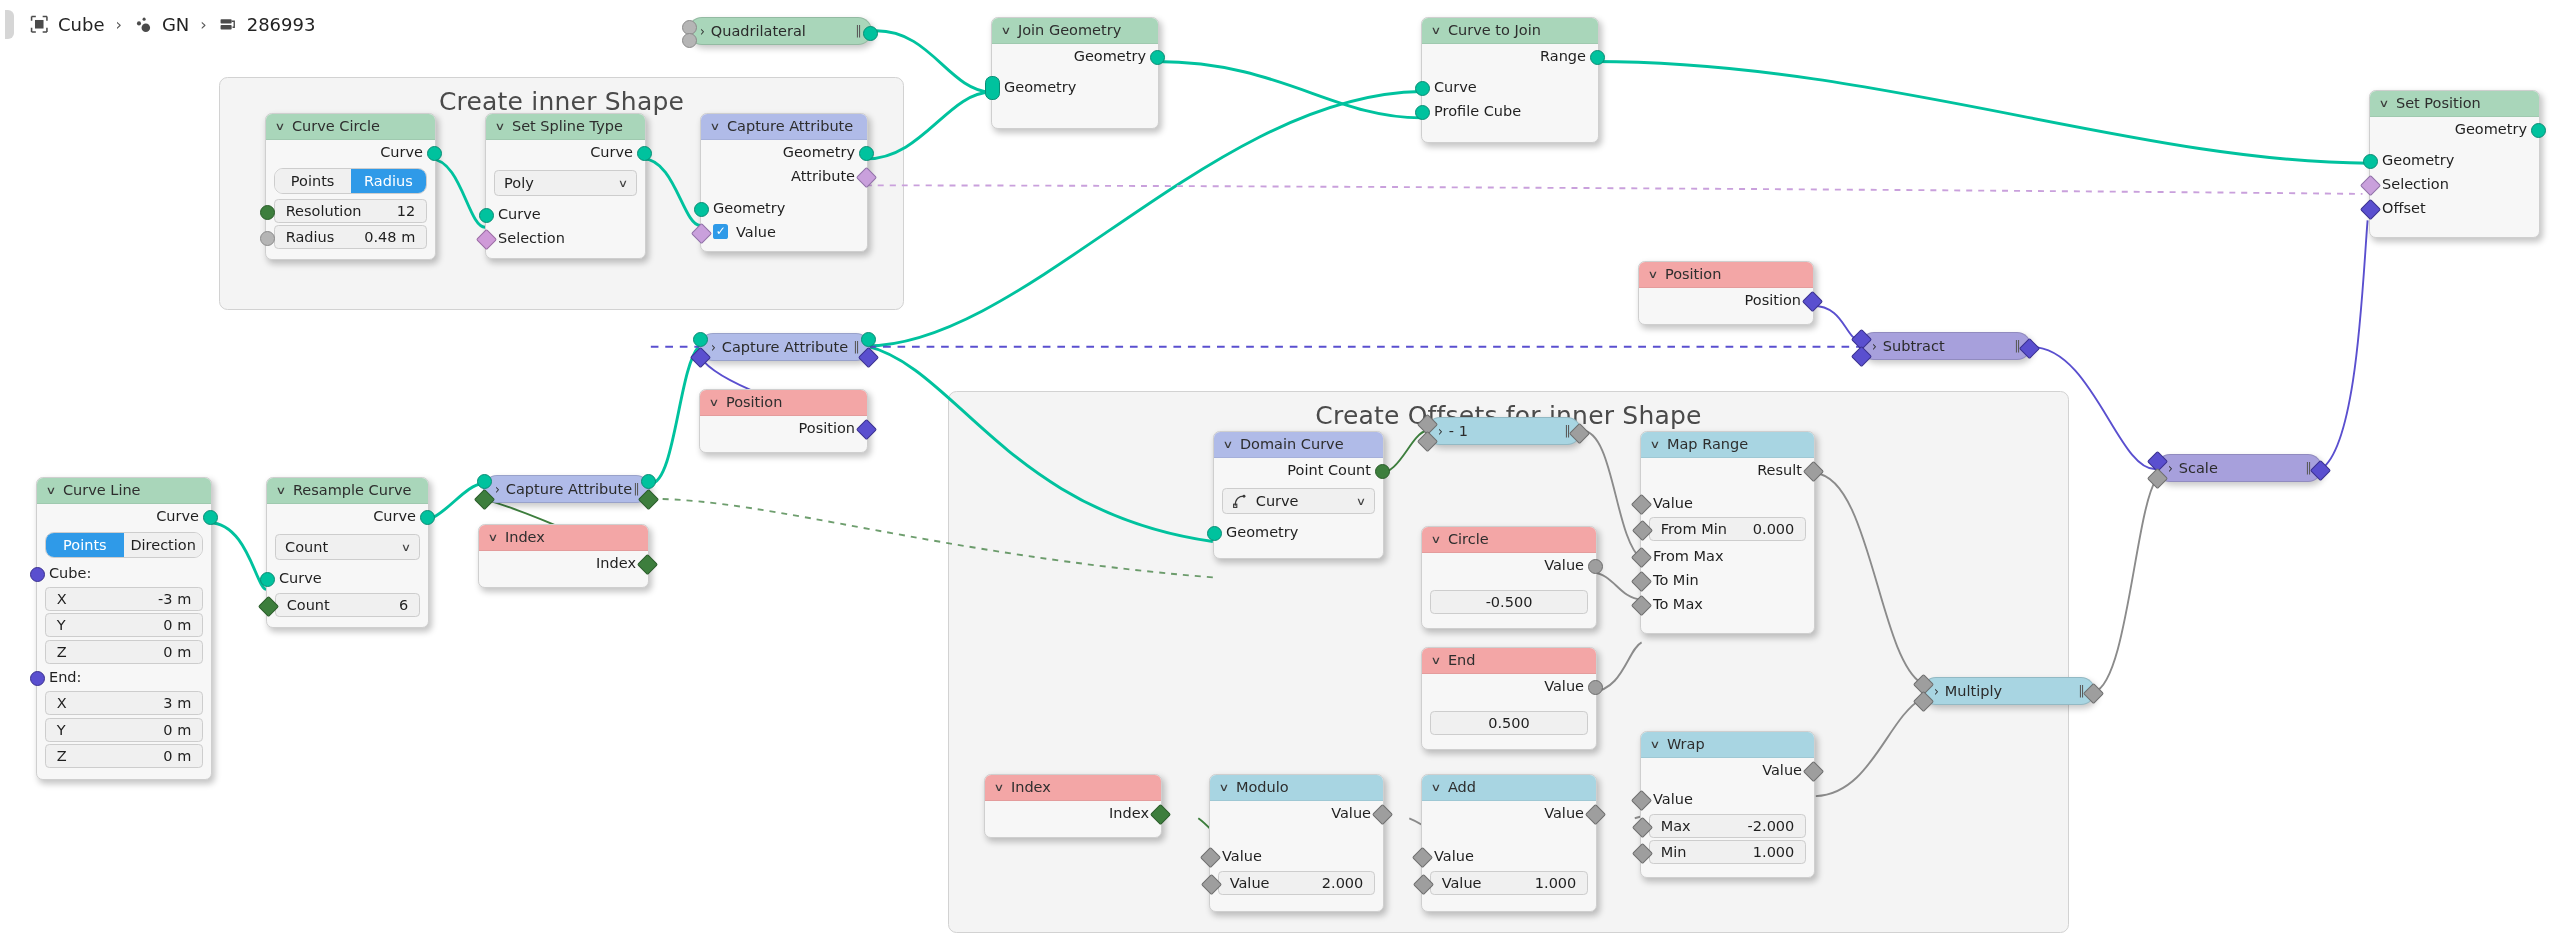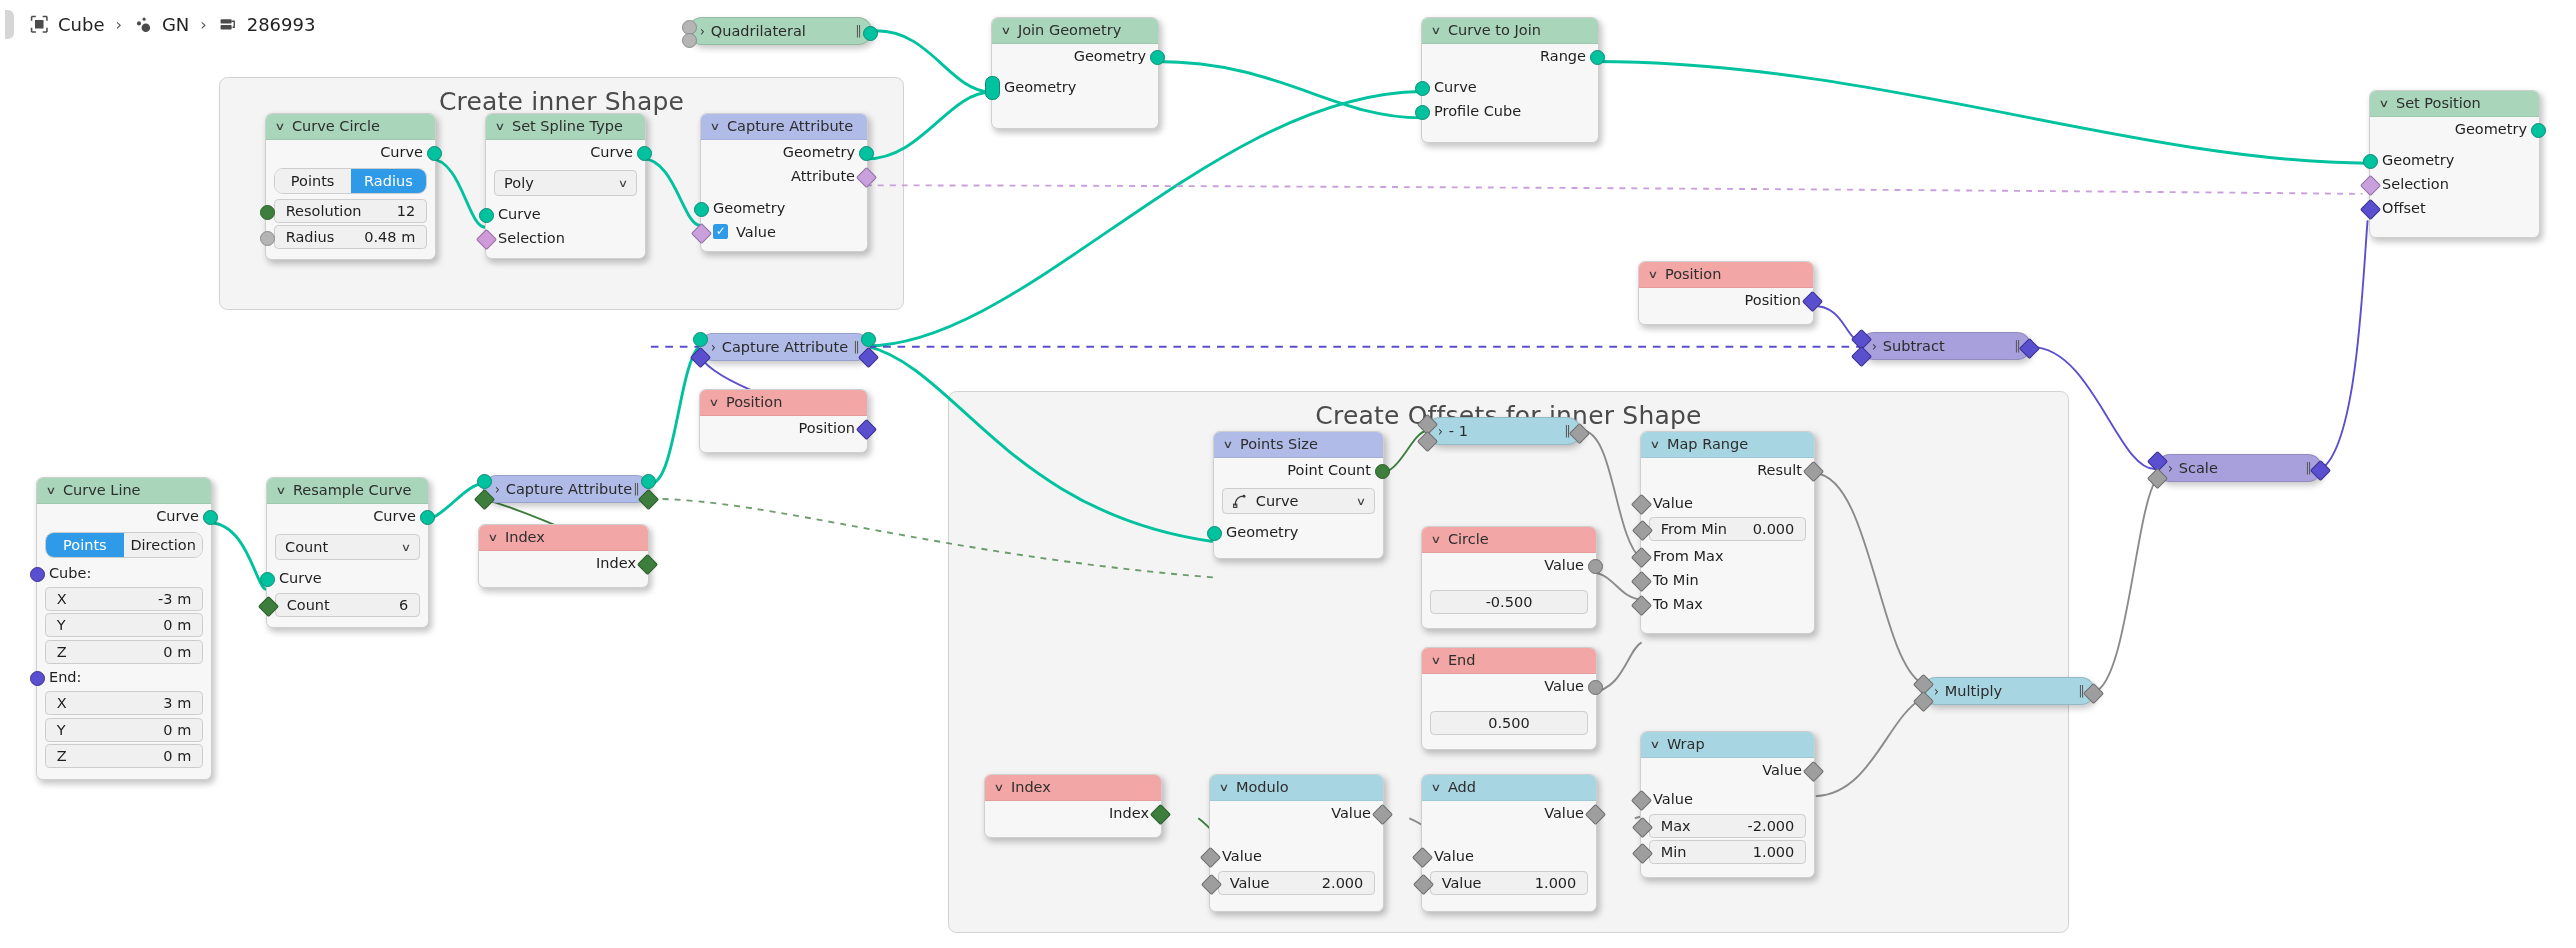--- a/index.html
+++ b/index.html
@@ -570,21 +570,21 @@
   </span>
   <span class="grip">‖</span>
   <span class="sock diam s-float" style="left:-6.8px;top:-0.9px;"></span>
   <span class="sock diam s-float" style="left:-6.8px;top:16px;"></span>
   <span class="sock diam s-float" style="right:-6.8px;top:7.7px;"></span>
 </div>
 
 <div class="node" style="left:1213px;top:431px;width:169px;">
   <div class="node-head h-attr">
     <span class="chev">∨</span>
-    <span>Points Size</span>
+    <span>Domain Curve</span>
   </div>
   <div class="node-body" style="padding-bottom:13.7px;">
     <div class="row-out">
       <span>Point Count</span>
       <span class="sock circ s-int" style="right:-6.8px;top:6px;"></span>
     </div>
     <div class="dropdown">
       <span class="dd-left">
         <span style="display:inline-block;width:16px;height:16px;">
           <svg width="16" height="16" viewBox="0 0 20 20">

